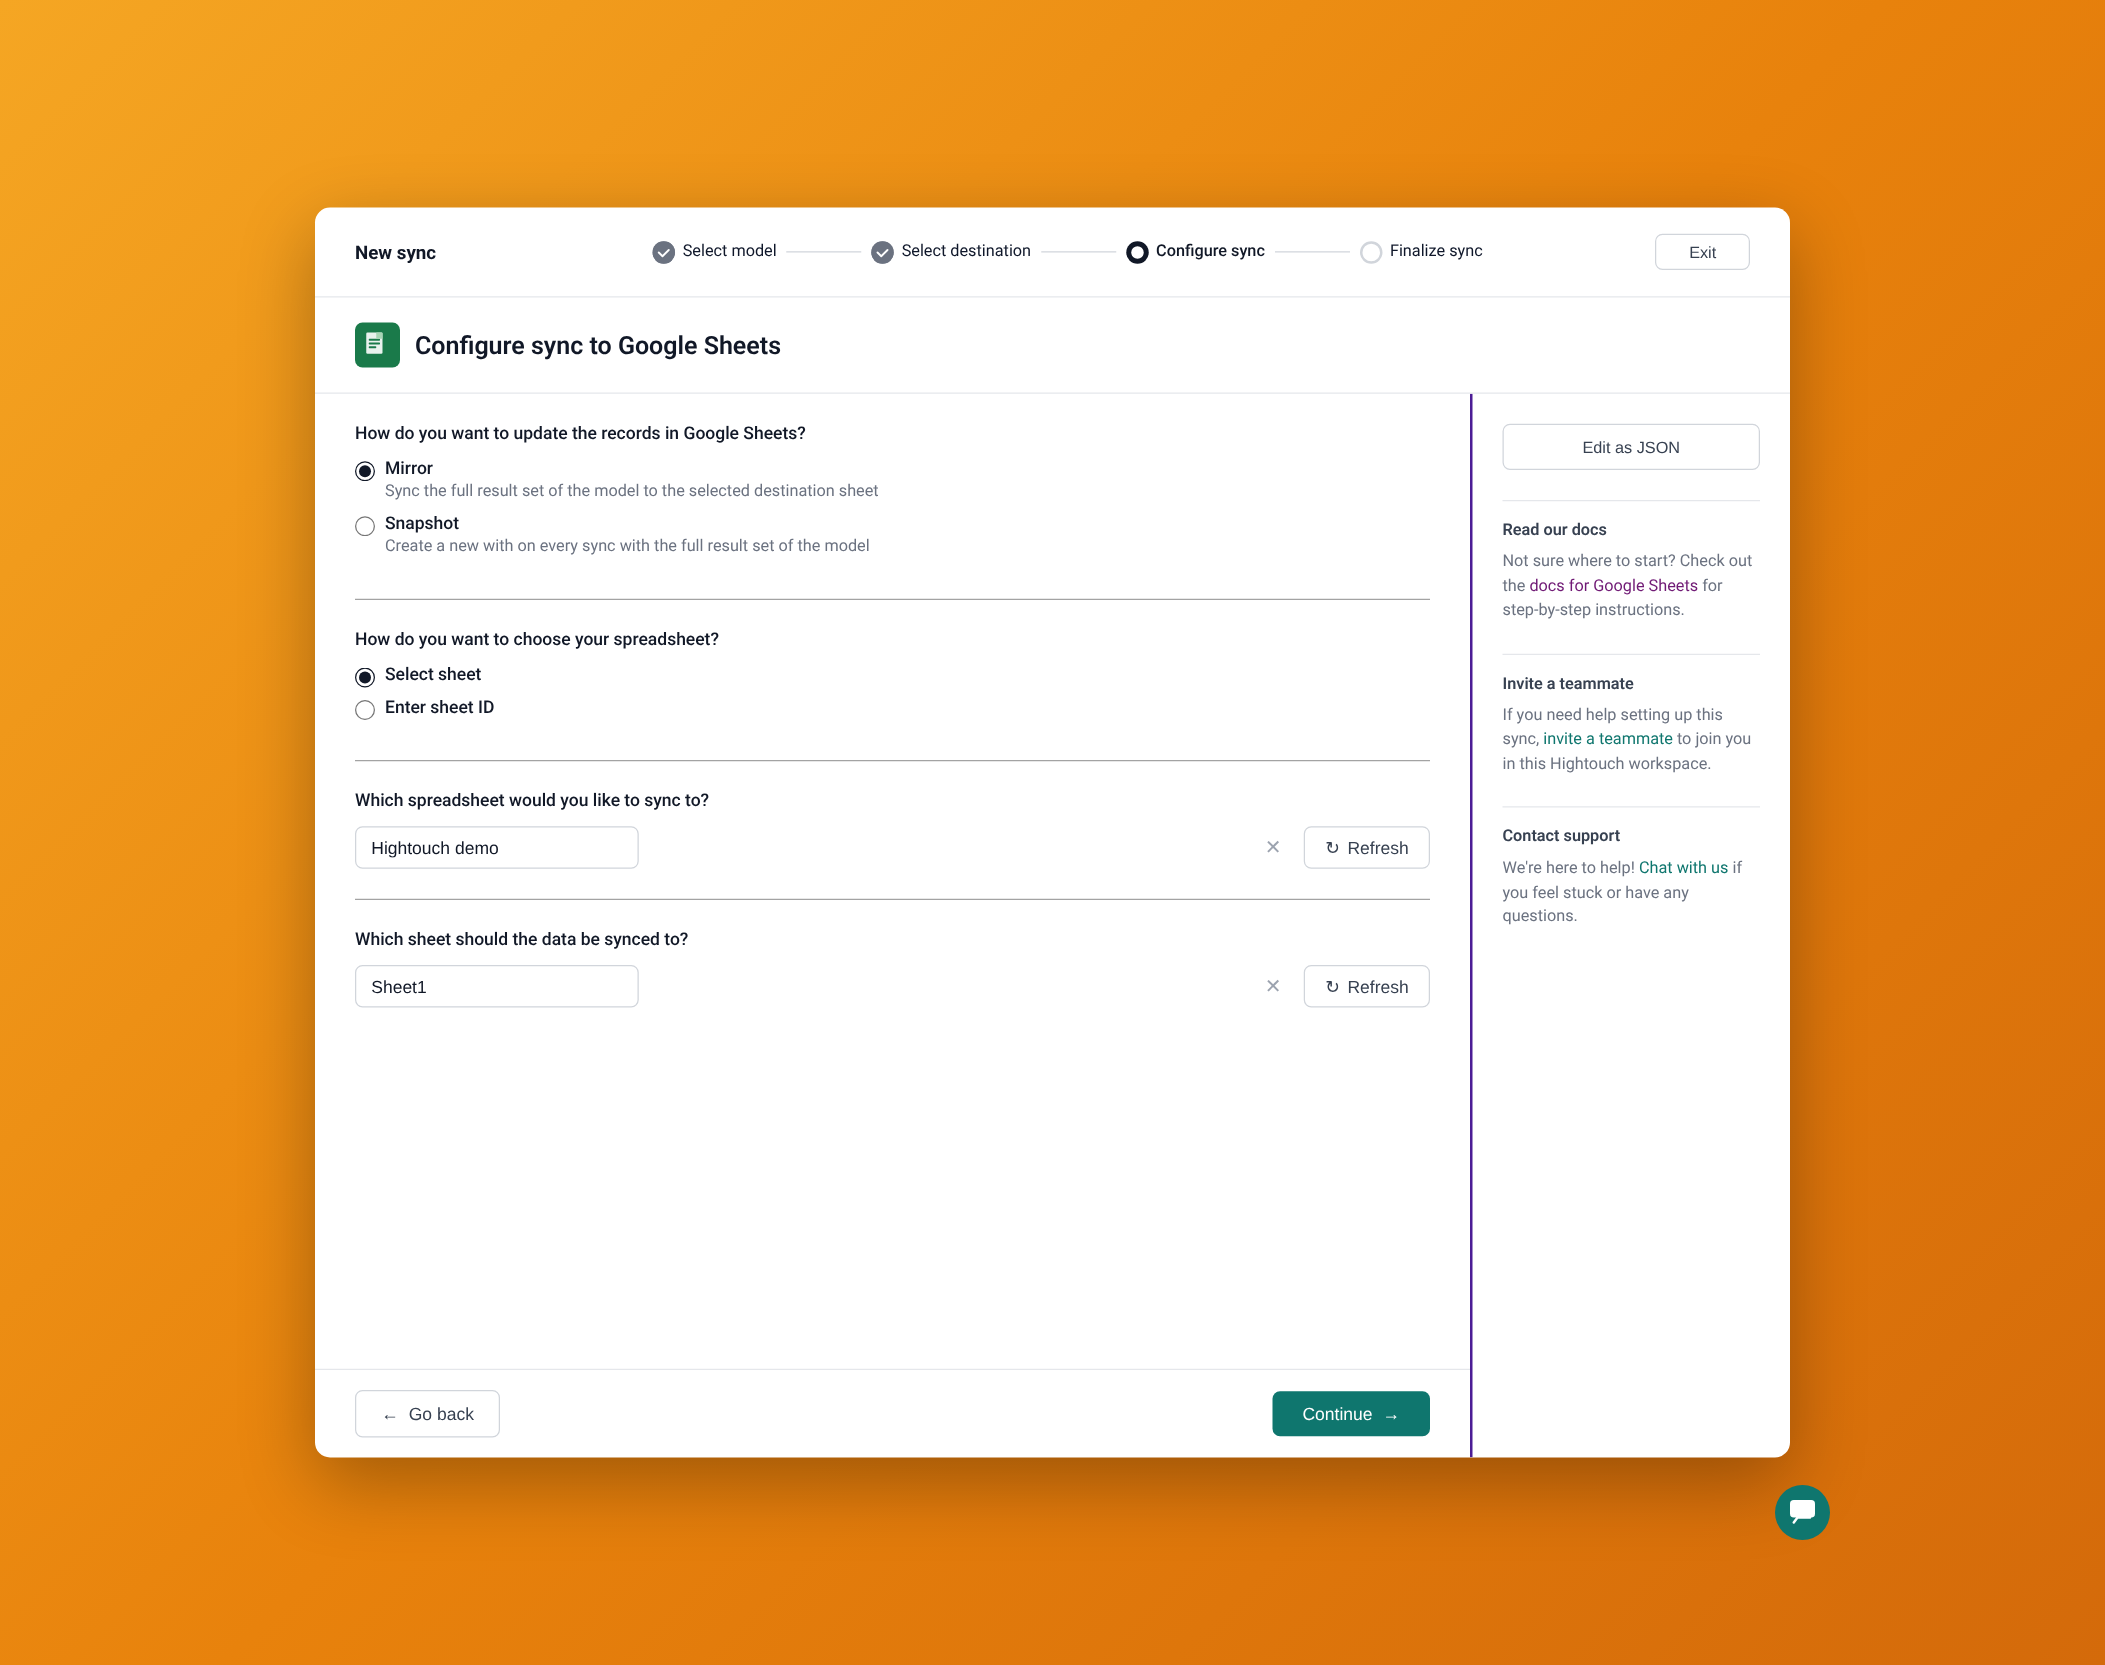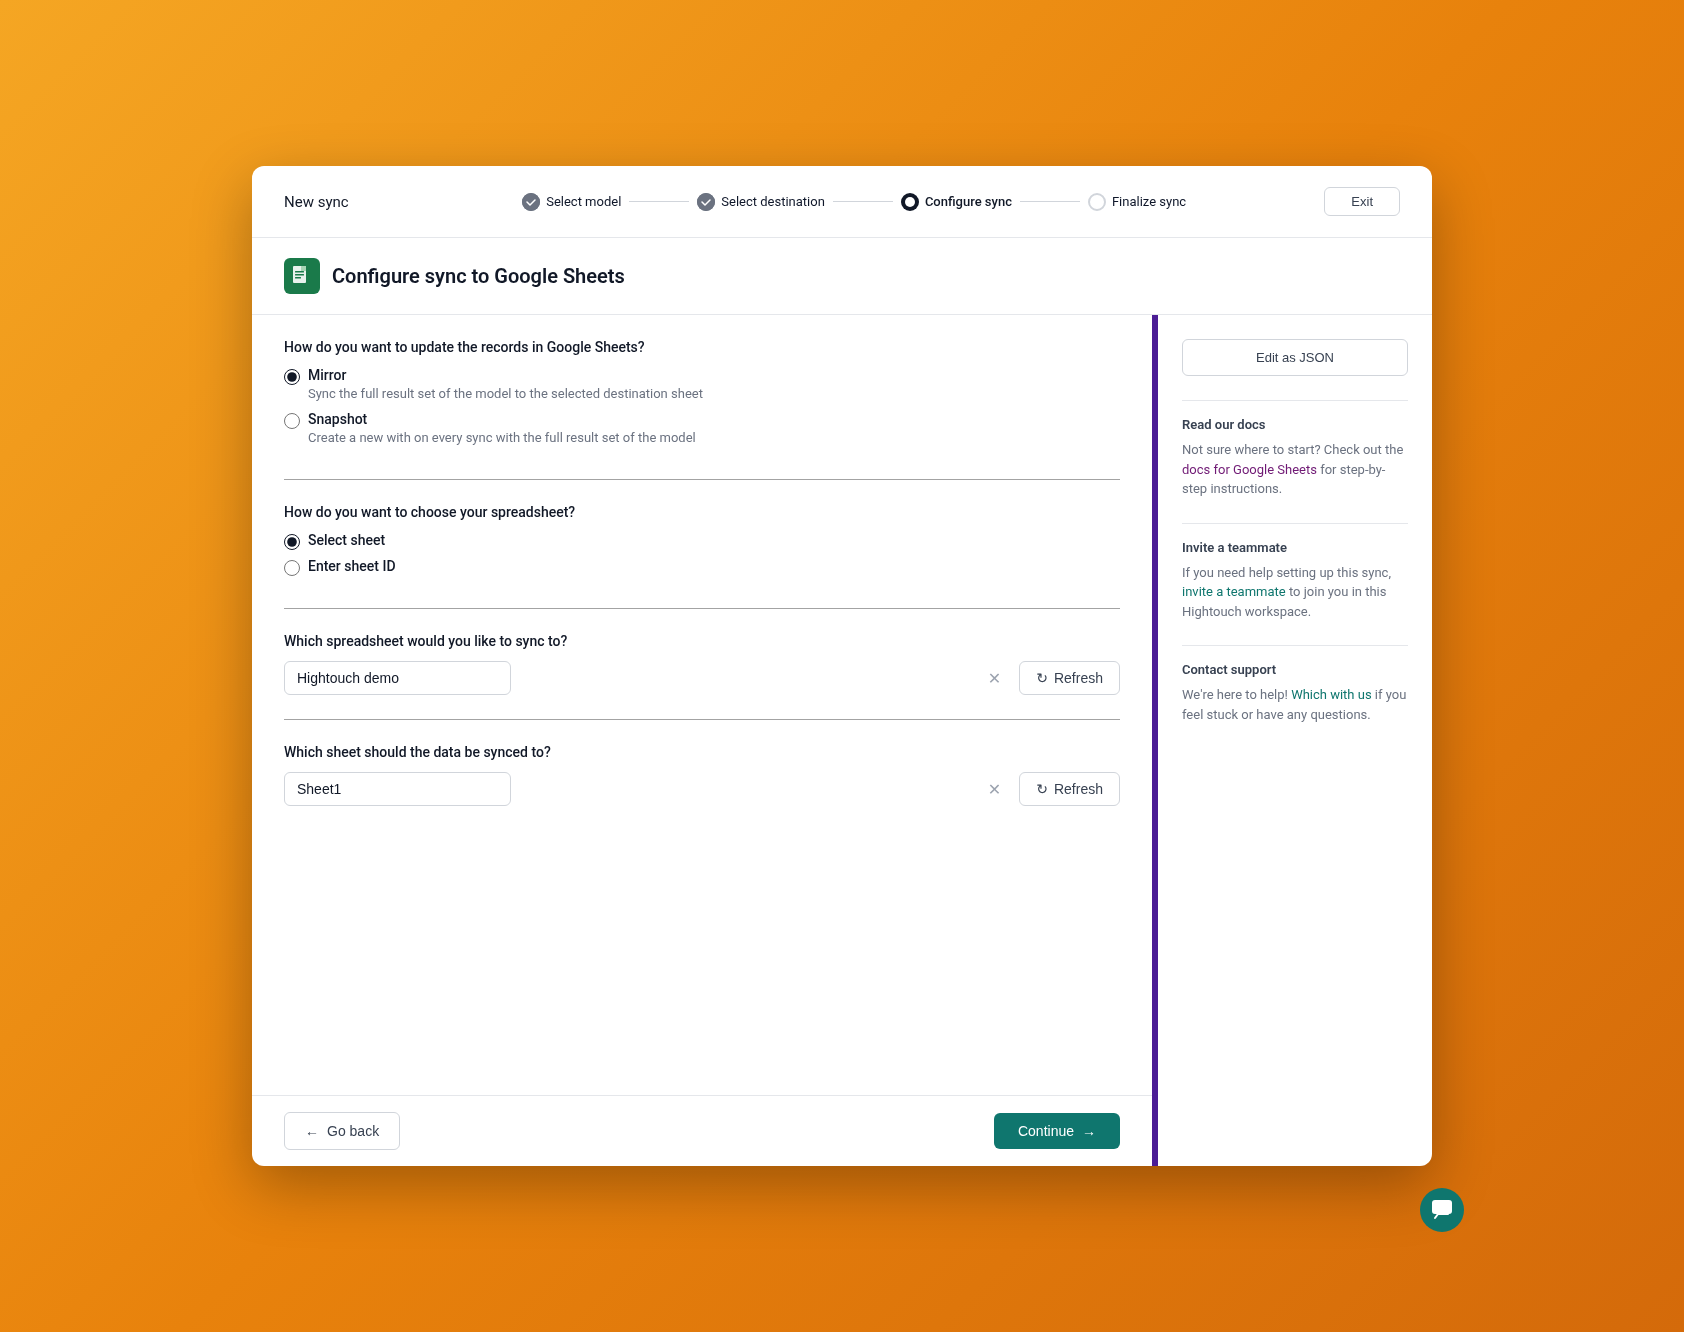--- a/index.html
+++ b/index.html
@@ -26,21 +26,21 @@
     .header {
       display: flex;
       align-items: center;
       padding: 0 32px;
       height: 72px;
       border-bottom: 1px solid #e5e7eb;
       flex-shrink: 0;
     }
     .header-title {
       font-size: 15px;
-      font-weight: 400;
+      font-weight: 700;
       color: #111827;
       min-width: 100px;
     }
     .stepper {
       flex: 1;
       display: flex;
       align-items: center;
       justify-content: center;
       gap: 0;
     }
@@ -116,24 +116,24 @@
       color: #fff;
       font-size: 18px;
     }
     .title-text {
       font-size: 20px;
       font-weight: 600;
       color: #111827;
     }
     
     .sidebar {
-      width: 280px;
+      width: 256px;
       flex-shrink: 0;
       padding: 24px 24px;
-      border-left: 6px solid #4c1d95;
+      border-left: 2px solid #4c1d95;
     }
     .sidebar-section {
       margin-bottom: 24px;
     }
     .edit-json-btn {
       width: 100%;
       padding: 10px;
       border: 1px solid #d1d5db;
       background: #fff;
       border-radius: 6px;
@@ -486,21 +486,21 @@
         <p class="sidebar-text">
           <span>If you need help setting up this sync, </span><a class="sidebar-link teal">invite a teammate</a><span> to join you in this Hightouch workspace.</span>
         </p>
       </div>
 
       <hr class="sidebar-divider">
 
       <div class="sidebar-section">
         <div class="sidebar-heading">Contact support</div>
         <p class="sidebar-text">
-          <span>We're here to help! </span><a class="sidebar-link teal">Which with us</a><span> if you feel stuck or have any questions.</span>
+          <span>We're here to help! </span><a class="sidebar-link teal">Chat with us</a><span> if you feel stuck or have any questions.</span>
         </p>
       </div>
     </div>
   </div>
 </div>
 
 <div class="chat-bubble">
   <svg width="22" height="22" viewBox="0 0 22 22" fill="none">
     <rect x="1" y="1" width="20" height="14" rx="3" fill="white"></rect>
     <path d="M4 19l3-4h10" stroke="white" stroke-width="2" stroke-linecap="round"></path>

